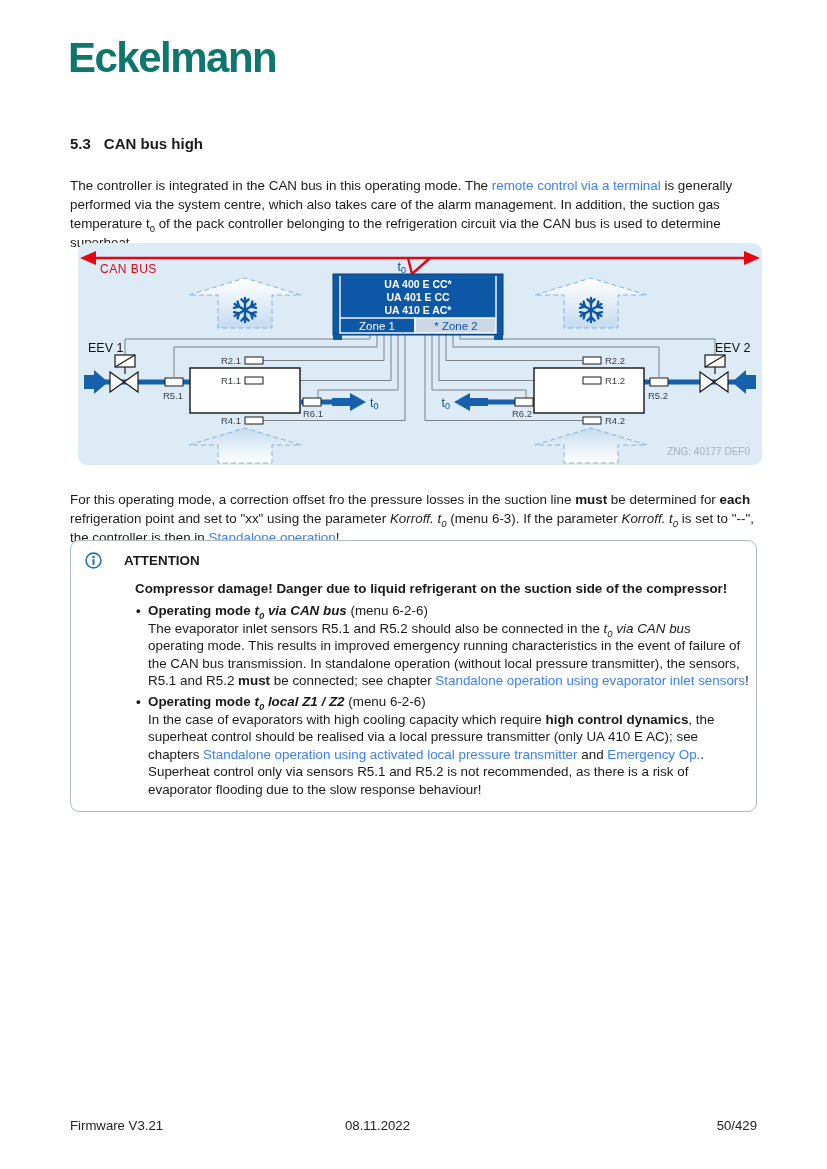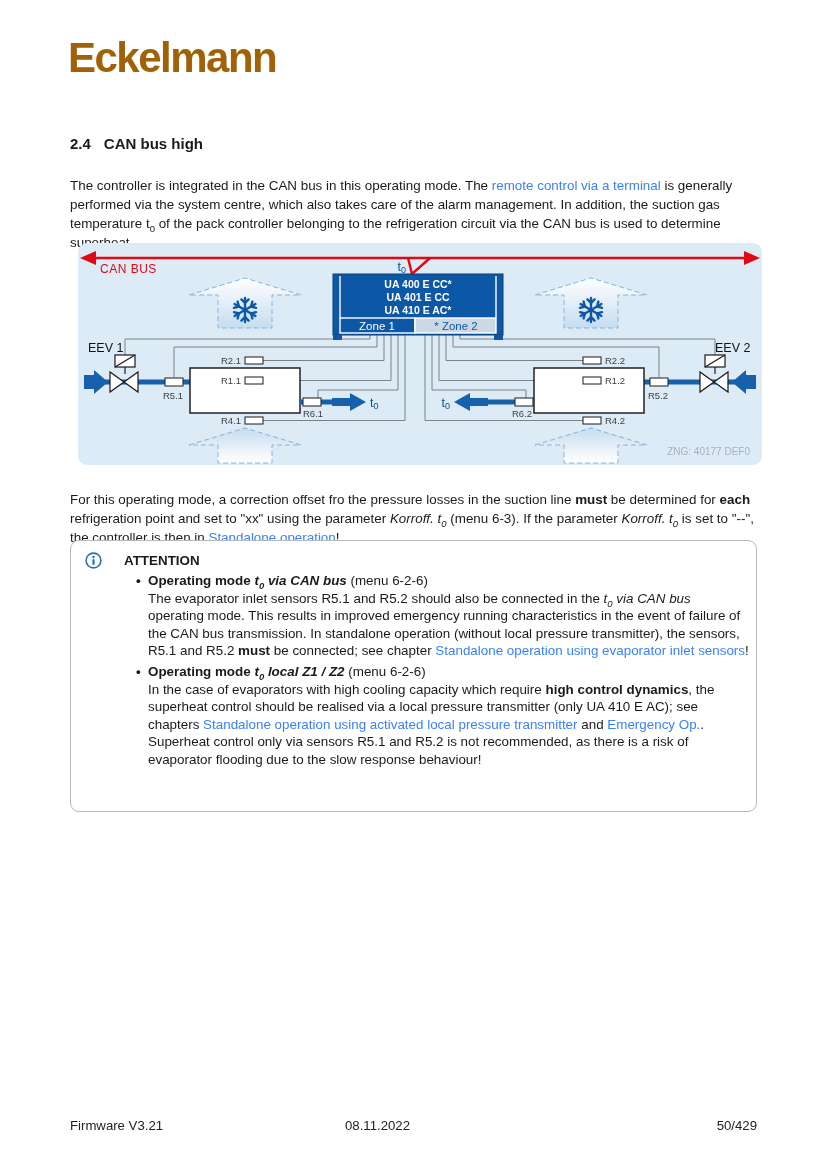--- a/index.html
+++ b/index.html
@@ -1,19 +1,19 @@
 <!DOCTYPE html>
 <html><head>
 <meta charset="utf-8">
 <style>
   html,body{margin:0;padding:0;background:#ffffff;}
   .page{position:relative;width:827px;height:1169px;background:#ffffff;overflow:hidden;
         font-family:"Liberation Sans",sans-serif;color:#1a1a1a;}
   .logo{position:absolute;left:68px;top:34px;font-size:42px;font-weight:bold;
-        color:#a16207;letter-spacing:-1.5px;}
+        color:#0f766e;letter-spacing:-1.5px;}
   .section-heading{position:absolute;left:70px;top:135px;font-size:15px;font-weight:bold;}
   .section-heading .num{margin-right:13px;}
   .para{position:absolute;width:690px;font-size:13.4px;line-height:19px;}
   #para-intro{left:70px;top:163px;}
   #para-offset{left:70px;top:477px;}
   .link{color:#3b82f6;text-decoration:none;cursor:pointer;}
   sub{font-size:9.5px;line-height:0;}
   b.strong{font-weight:bold;}
   .it{font-style:italic;}
   .diagram{position:absolute;left:78px;top:243px;}
@@ -38,21 +38,21 @@
   svg text{font-family:"Liberation Sans",sans-serif;}
 </style>
 </head>
 <body>
 
 <div class="page">
 
   <div class="logo">Eckelmann</div>
 
   <div class="section-heading">
-    <span class="num">2.4</span><span>CAN bus high</span>
+    <span class="num">5.3</span><span>CAN bus high</span>
   </div>
 
   <p class="para" id="para-intro"><span>The controller is integrated in the CAN bus in this operating mode. The </span><a class="link">remote control via a terminal</a><span> is generally performed via the system centre, which also takes care of the alarm management. In addition, the suction gas temperature t</span><sub>0</sub><span> of the pack controller belonging to the refrigeration circuit via the CAN bus is used to determine superheat.</span></p>
 
   <div class="diagram">
     <svg width="684" height="222" viewBox="0 0 684 222">
       <defs>
         <linearGradient id="airGradDown" x1="0" y1="0" x2="0" y2="1">
           <stop offset="0" stop-color="#ffffff"></stop>
             <stop offset="1" stop-color="#c6dcf0"></stop>
@@ -176,20 +176,21 @@
 
   <div class="attention">
     <div class="att-header">
       <svg class="att-icon" viewBox="0 0 17 17">
         <circle cx="8.5" cy="8.5" r="7.4" fill="none" stroke="#2271b3" stroke-width="1.6"></circle>
         <circle cx="8.5" cy="4.9" r="1.25" fill="#2271b3"></circle>
         <rect x="7.45" y="7.1" width="2.1" height="6" rx="1" fill="#2271b3"></rect>
       </svg>
       <span class="att-title">ATTENTION</span>
     </div>
+    <div class="att-warning">Compressor damage! Danger due to liquid refrigerant on the suction side of the compressor!</div>
     <div class="att-body">
       <div class="bullet">
         <div class="bullet-head"><span class="bullet-dot">•</span><span>Operating mode </span><span class="it"><span>t</span><sub>0</sub><span> via CAN bus</span></span><span class="norm"> (menu 6-2-6)</span></div>
         <div class="bullet-body"><span>The evaporator inlet sensors R5.1 and R5.2 should also be connected in the </span><span class="it"><span>t</span><sub>0</sub><span> via CAN bus</span></span><span> operating mode. This results in improved emergency running characteristics in the event of failure of the CAN bus transmission. In standalone operation (without local pressure transmitter), the sensors, R5.1 and R5.2 </span><b class="strong">must</b><span> be connected; see chapter </span><a class="link">Standalone operation using evaporator inlet sensors</a><span>!</span></div>
       </div>
       <div class="bullet">
         <div class="bullet-head"><span class="bullet-dot">•</span><span>Operating mode </span><span class="it"><span>t</span><sub>0</sub><span> local Z1 / Z2</span></span><span class="norm"> (menu 6-2-6)</span></div>
         <div class="bullet-body"><span>In the case of evaporators with high cooling capacity which require </span><b class="strong">high control dynamics</b><span>, the superheat control should be realised via a local pressure transmitter (only UA 410 E AC); see chapters </span><a class="link">Standalone operation using activated local pressure transmitter</a><span> and </span><a class="link">Emergency Op.</a><span>. Superheat control only via sensors R5.1 and R5.2 is not recommended, as there is a risk of evaporator flooding due to the slow response behaviour!</span></div>
       </div>
     </div>

